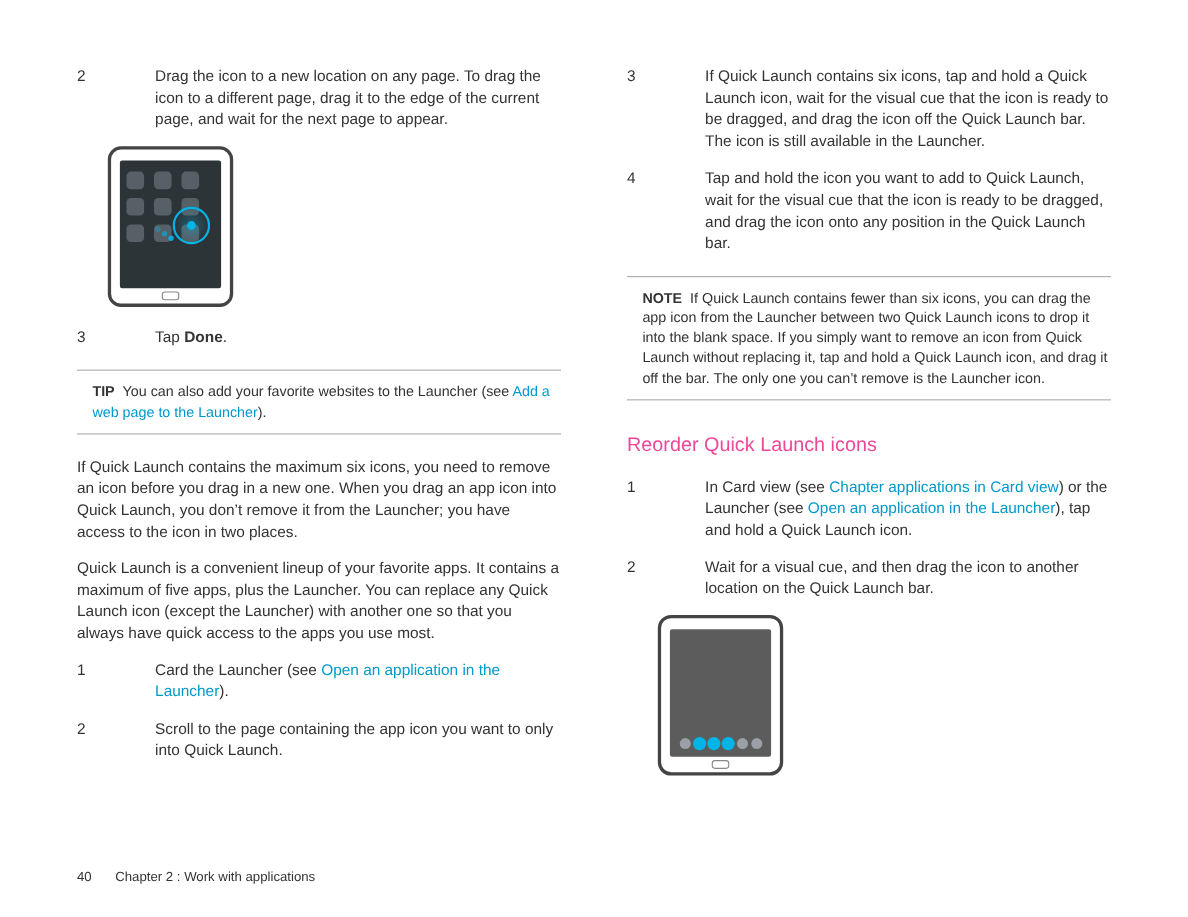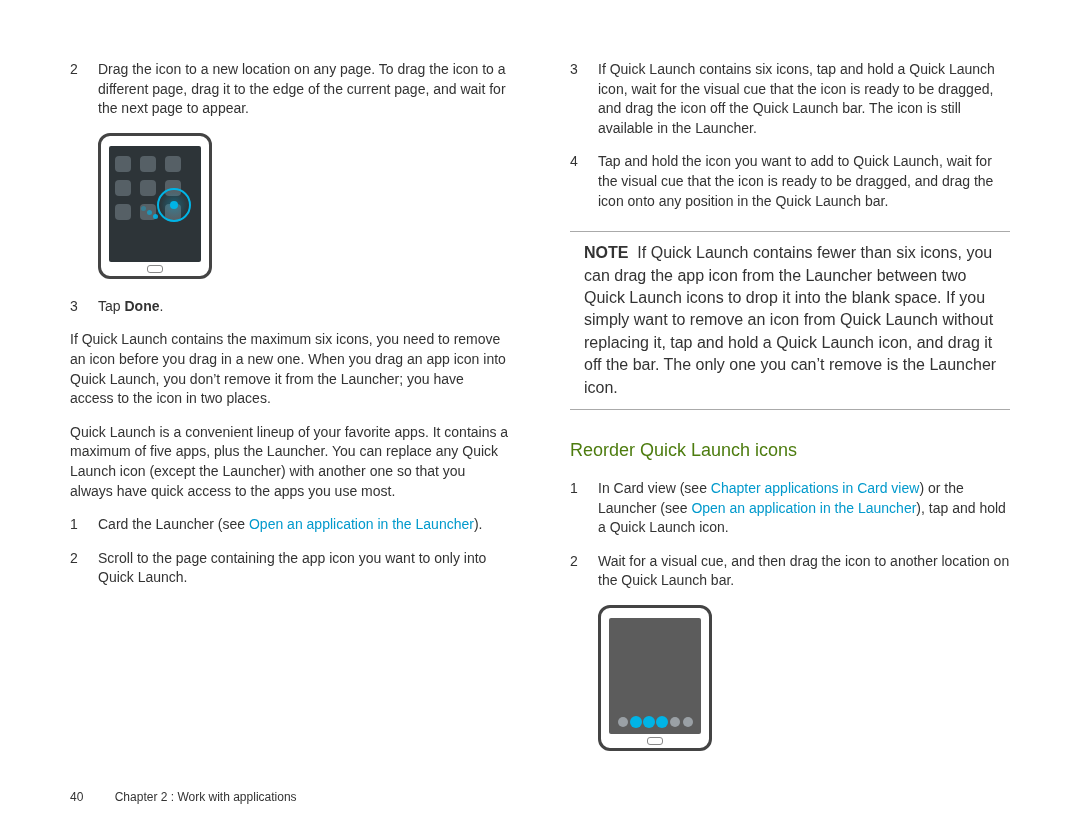--- a/index.html
+++ b/index.html
@@ -28,52 +28,53 @@
     display: flex;
     margin-bottom: 14px;
   }
   .step .num {
     width: 28px;
     flex-shrink: 0;
     color: #333;
   }
   .step .body {
     flex: 1;
+    margin-left: 43px;
   }
   h2 {
     font-weight: 300;
     font-size: 18px;
-    color: #4d7c0f;
+    color: #ec4899;
     margin: 28px 0 16px 0;
   }
   a.link {
     color: #0099cc;
     text-decoration: none;
     cursor: pointer;
   }
   .tip-box, .note-box {
     border-top: 1px solid #aaa;
     border-bottom: 1px solid #aaa;
     padding: 10px 0 10px 14px;
     margin: 20px 0 20px 0;
-    font-size: 16px;
+    font-size: 13px;
     line-height: 1.4;
   }
   .tip-box strong, .note-box strong {
     font-weight: 600;
   }
   .note-box { padding-left: 14px; }
   .footer {
     position: absolute;
     bottom: 28px;
     left: 70px;
     font-size: 12px;
     color: #333;
   }
-  .footer .pg { margin-right: 28px; }
+  .footer .pg { margin-right: 18px; }
   strong { font-weight: 700; }
   
   .tablet1 {
     width: 108px;
     height: 140px;
     border: 3px solid #444;
     border-radius: 12px;
     background: #fff;
     position: relative;
     margin: 10px 0 18px 28px;
@@ -219,20 +220,24 @@
       </div>
     </div>
 
     <div class="step">
       <div class="num">3</div>
       <div class="body">
         <span>Tap </span><strong>Done</strong><span>.</span>
       </div>
     </div>
 
+    <div class="tip-box">
+      <strong>TIP</strong>
+      &nbsp;<span>You can also add your favorite websites to the Launcher (see </span><a class="link">Add a web page to the Launcher</a><span>).</span>
+    </div>
 
 
     <p>If Quick Launch contains the maximum six icons, you need to remove an icon before you drag in a new one. When you drag an app icon into Quick Launch, you don’t remove it from the Launcher; you have access to the icon in two places.</p>
     <p>Quick Launch is a convenient lineup of your favorite apps. It contains a maximum of five apps, plus the Launcher. You can replace any Quick Launch icon (except the Launcher) with another one so that you always have quick access to the apps you use most.</p>
 
     <div class="step">
       <div class="num">1</div>
       <div class="body">
         <span>Card the Launcher (see </span><a class="link">Open an application in the Launcher</a><span>).</span>
       </div>

